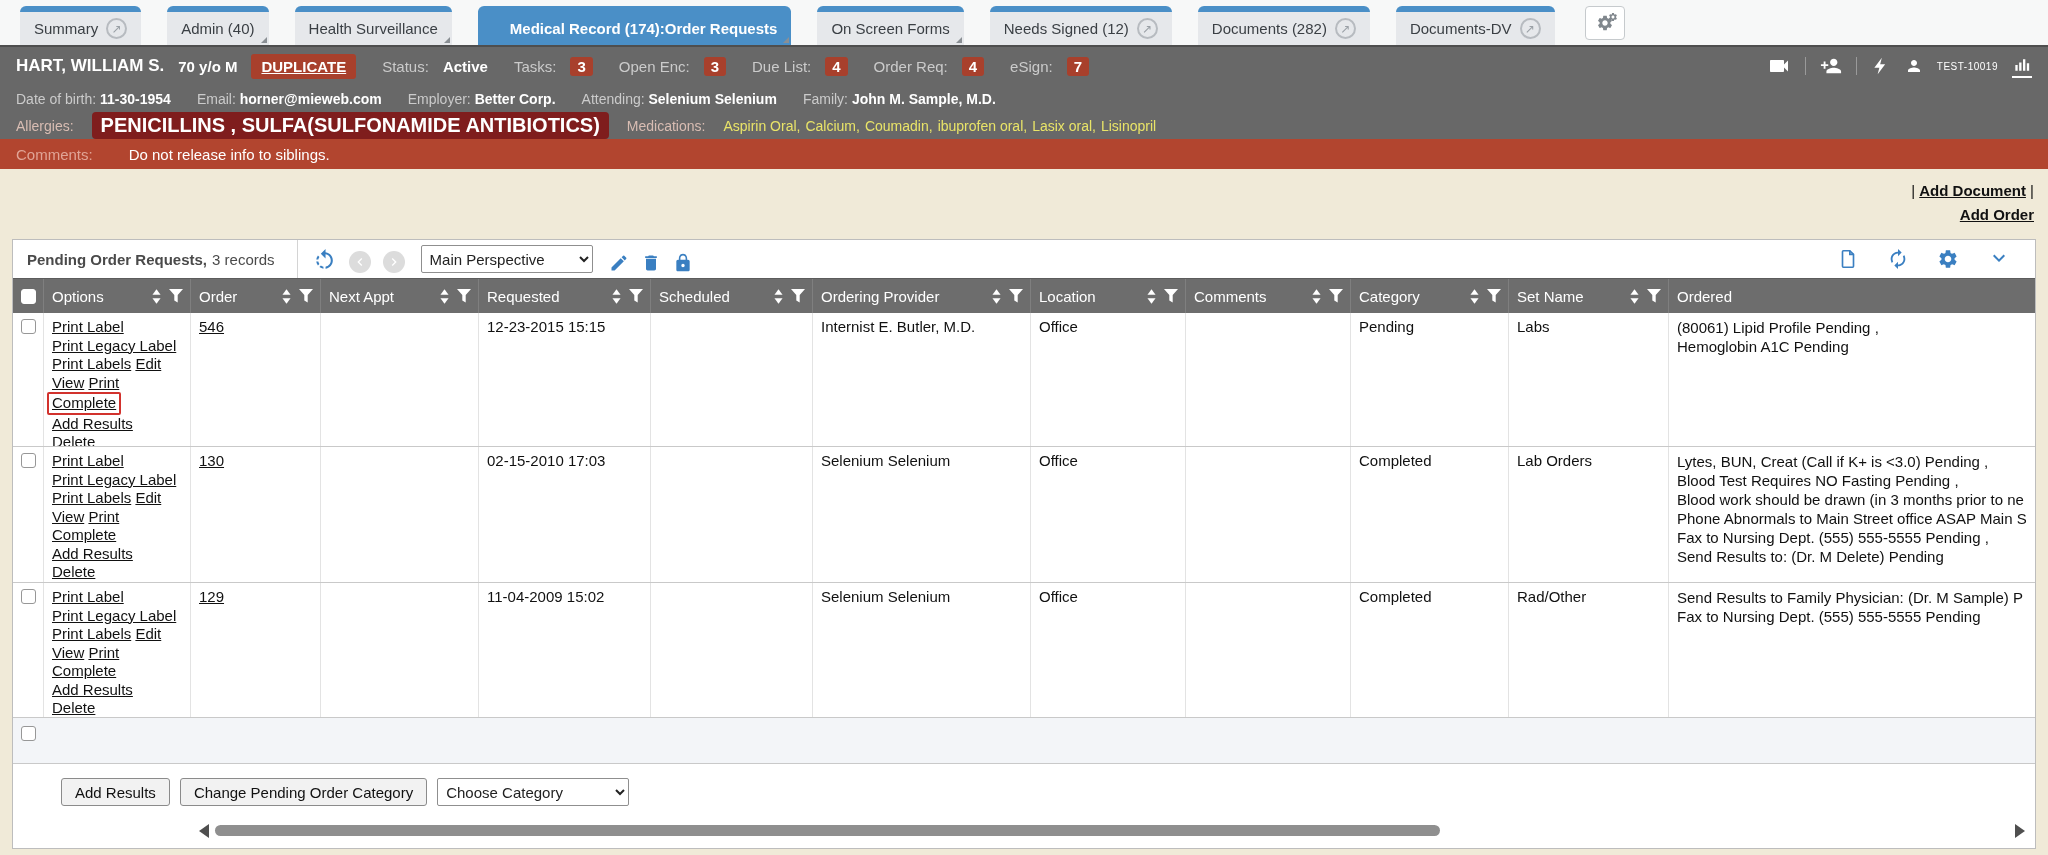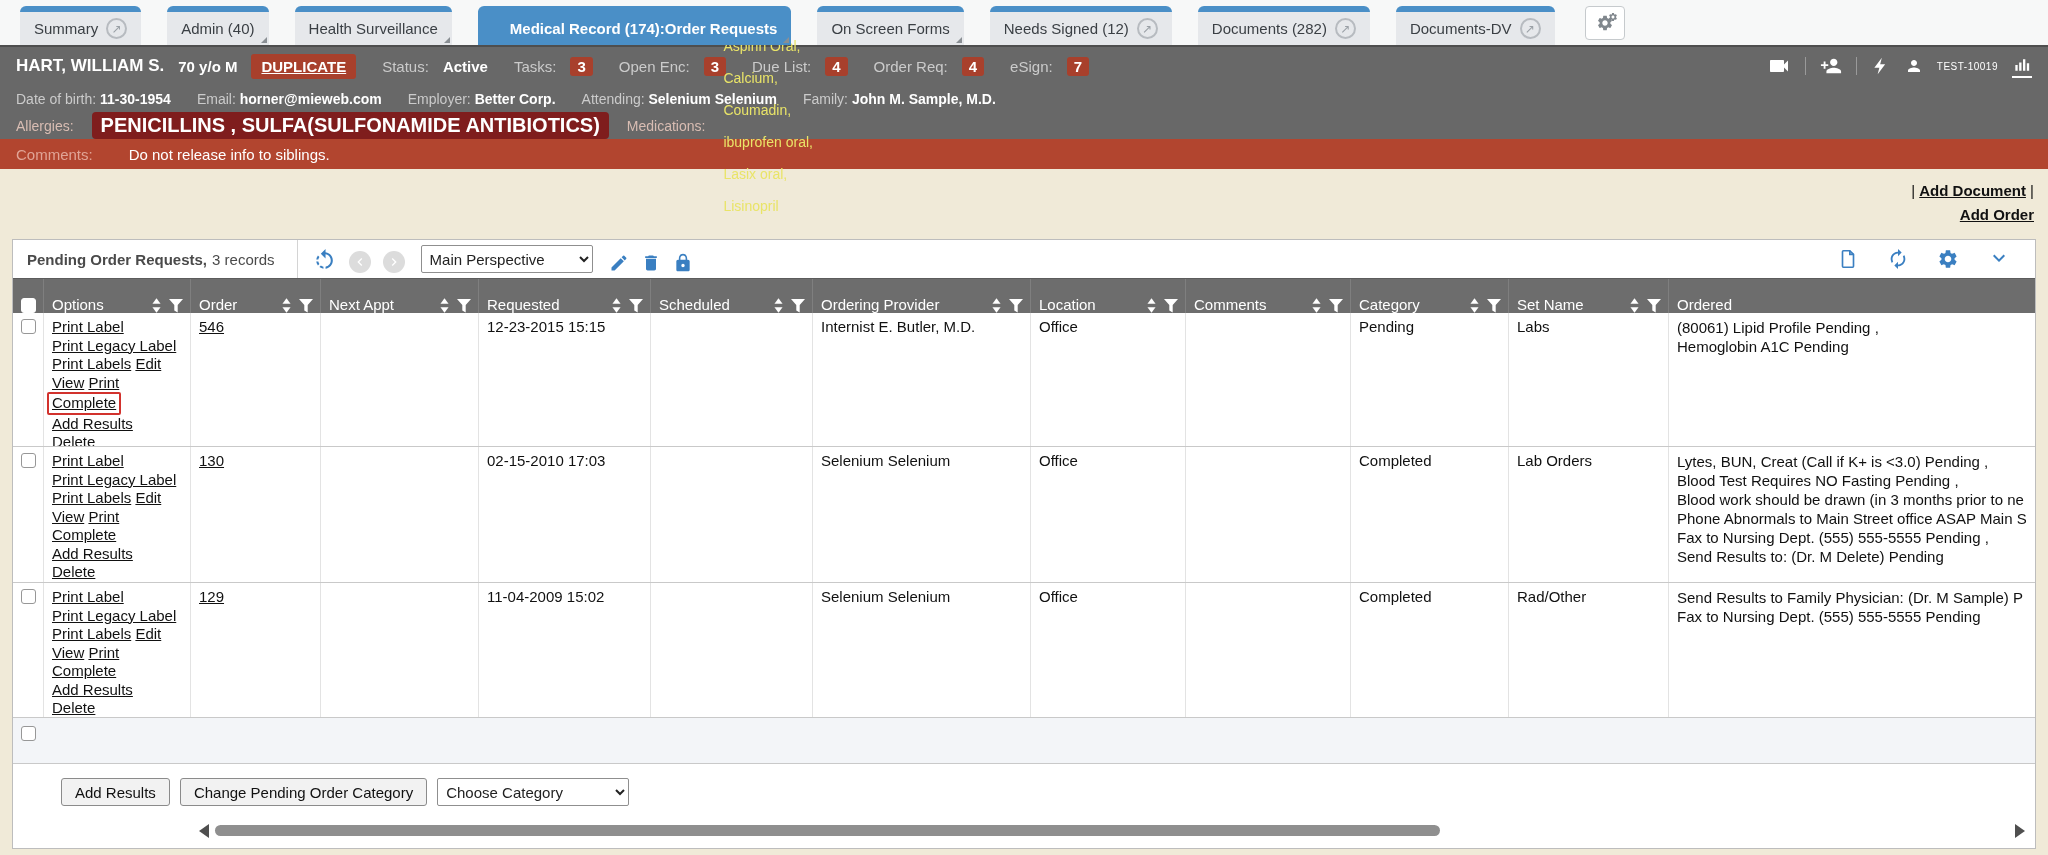--- a/index.html
+++ b/index.html
@@ -39,21 +39,21 @@
   .bar1-right { margin-left:auto; display:flex; align-items:center; gap:14px; color:#fff; }
   .vdiv { width:1px; height:18px; background:#9a9a9a; }
   .chartid { font-size:10px; letter-spacing:0.5px; }
   .chart-ic { border-bottom:2px solid #fff; padding-bottom:1px; }
   .bar2 { height:27px; gap:26px; font-size:14px; }
   .bar2 .val { font-weight:bold; }
   .bar3 { height:27px; gap:18px; font-size:14px; }
   .allergy-lbl { color:#d9bdb3; }
   .allergy-badge { background:#7f1d1d; border-radius:4px; padding:2px 9px; font-weight:bold; font-size:20px; }
   .med { color:#e9e468; cursor:pointer; }
-  .meds { display:flex; gap:16px;flex-direction:column; }
+  .meds { display:flex; gap:5px; }
   .cbar { background:#b2452f; color:#fff; height:30px; display:flex; align-items:center;
           padding:0 16px; gap:36px; }
   .cbar .lbl2 { color:#e0a496; }
 
   
   .content { padding-top:10px; }
   .quick-links { text-align:right; padding-right:14px; line-height:24px; font-size:15px; color:#111; }
   .quick-links a { font-weight:600; }
 
   .panel { margin:12px; width:2024px; background:#fff; border:1px solid #bdbdbd; }
@@ -66,21 +66,21 @@
   .circle-btn { width:22px; height:22px; border-radius:50%; background:#dcdcdc; color:#fff;
                 display:flex; align-items:center; justify-content:center; }
   select { height:28px; font-size:15px; border:1px solid #8f8f8f; border-radius:2px;
            background:#fff; color:#222; padding:0 4px; }
   .persp { width:172px; margin:0 4px; }
   .icbtn { cursor:pointer; display:flex; align-items:center; }
   .tb-right { margin-left:auto; display:flex; align-items:center; gap:28px; padding-right:24px; color:#3a7fc1; }
 
   .grid12 { display:grid; grid-template-columns:31px 147px 130px 158px 172px 162px 218px 155px 165px 158px 160px 360px; }
   .thead { background:#6d6d6d; color:#fff; height:35px; border-top:1px solid #5c5c5c; }
-  .hcell { display:flex; align-items:flex-end; padding:0 7px 0 8px; border-right:1px solid #7f7f7f;
+  .hcell { display:flex; align-items:center; padding:0 7px 0 8px; border-right:1px solid #7f7f7f;
            overflow:hidden; white-space:nowrap;gap:9px; }
   .hicons { margin-left:auto; display:flex; align-items:center; gap:8px; padding-left:6px; }
   .cb { width:15px; height:15px; border:1px solid #979797; border-radius:3px; background:#fff;
         display:inline-block; cursor:pointer; }
   .hcb { border-color:#fff; }
 
   .row { border-bottom:1px solid #c9c9c9; background:#fff; overflow:hidden; }
   .cell { padding:5px 8px; border-right:1px solid #e3e3e3; color:#111; overflow:hidden; }
   .opt-line { line-height:18.5px; white-space:nowrap; }
   .ordered div { line-height:19px; white-space:nowrap; }

